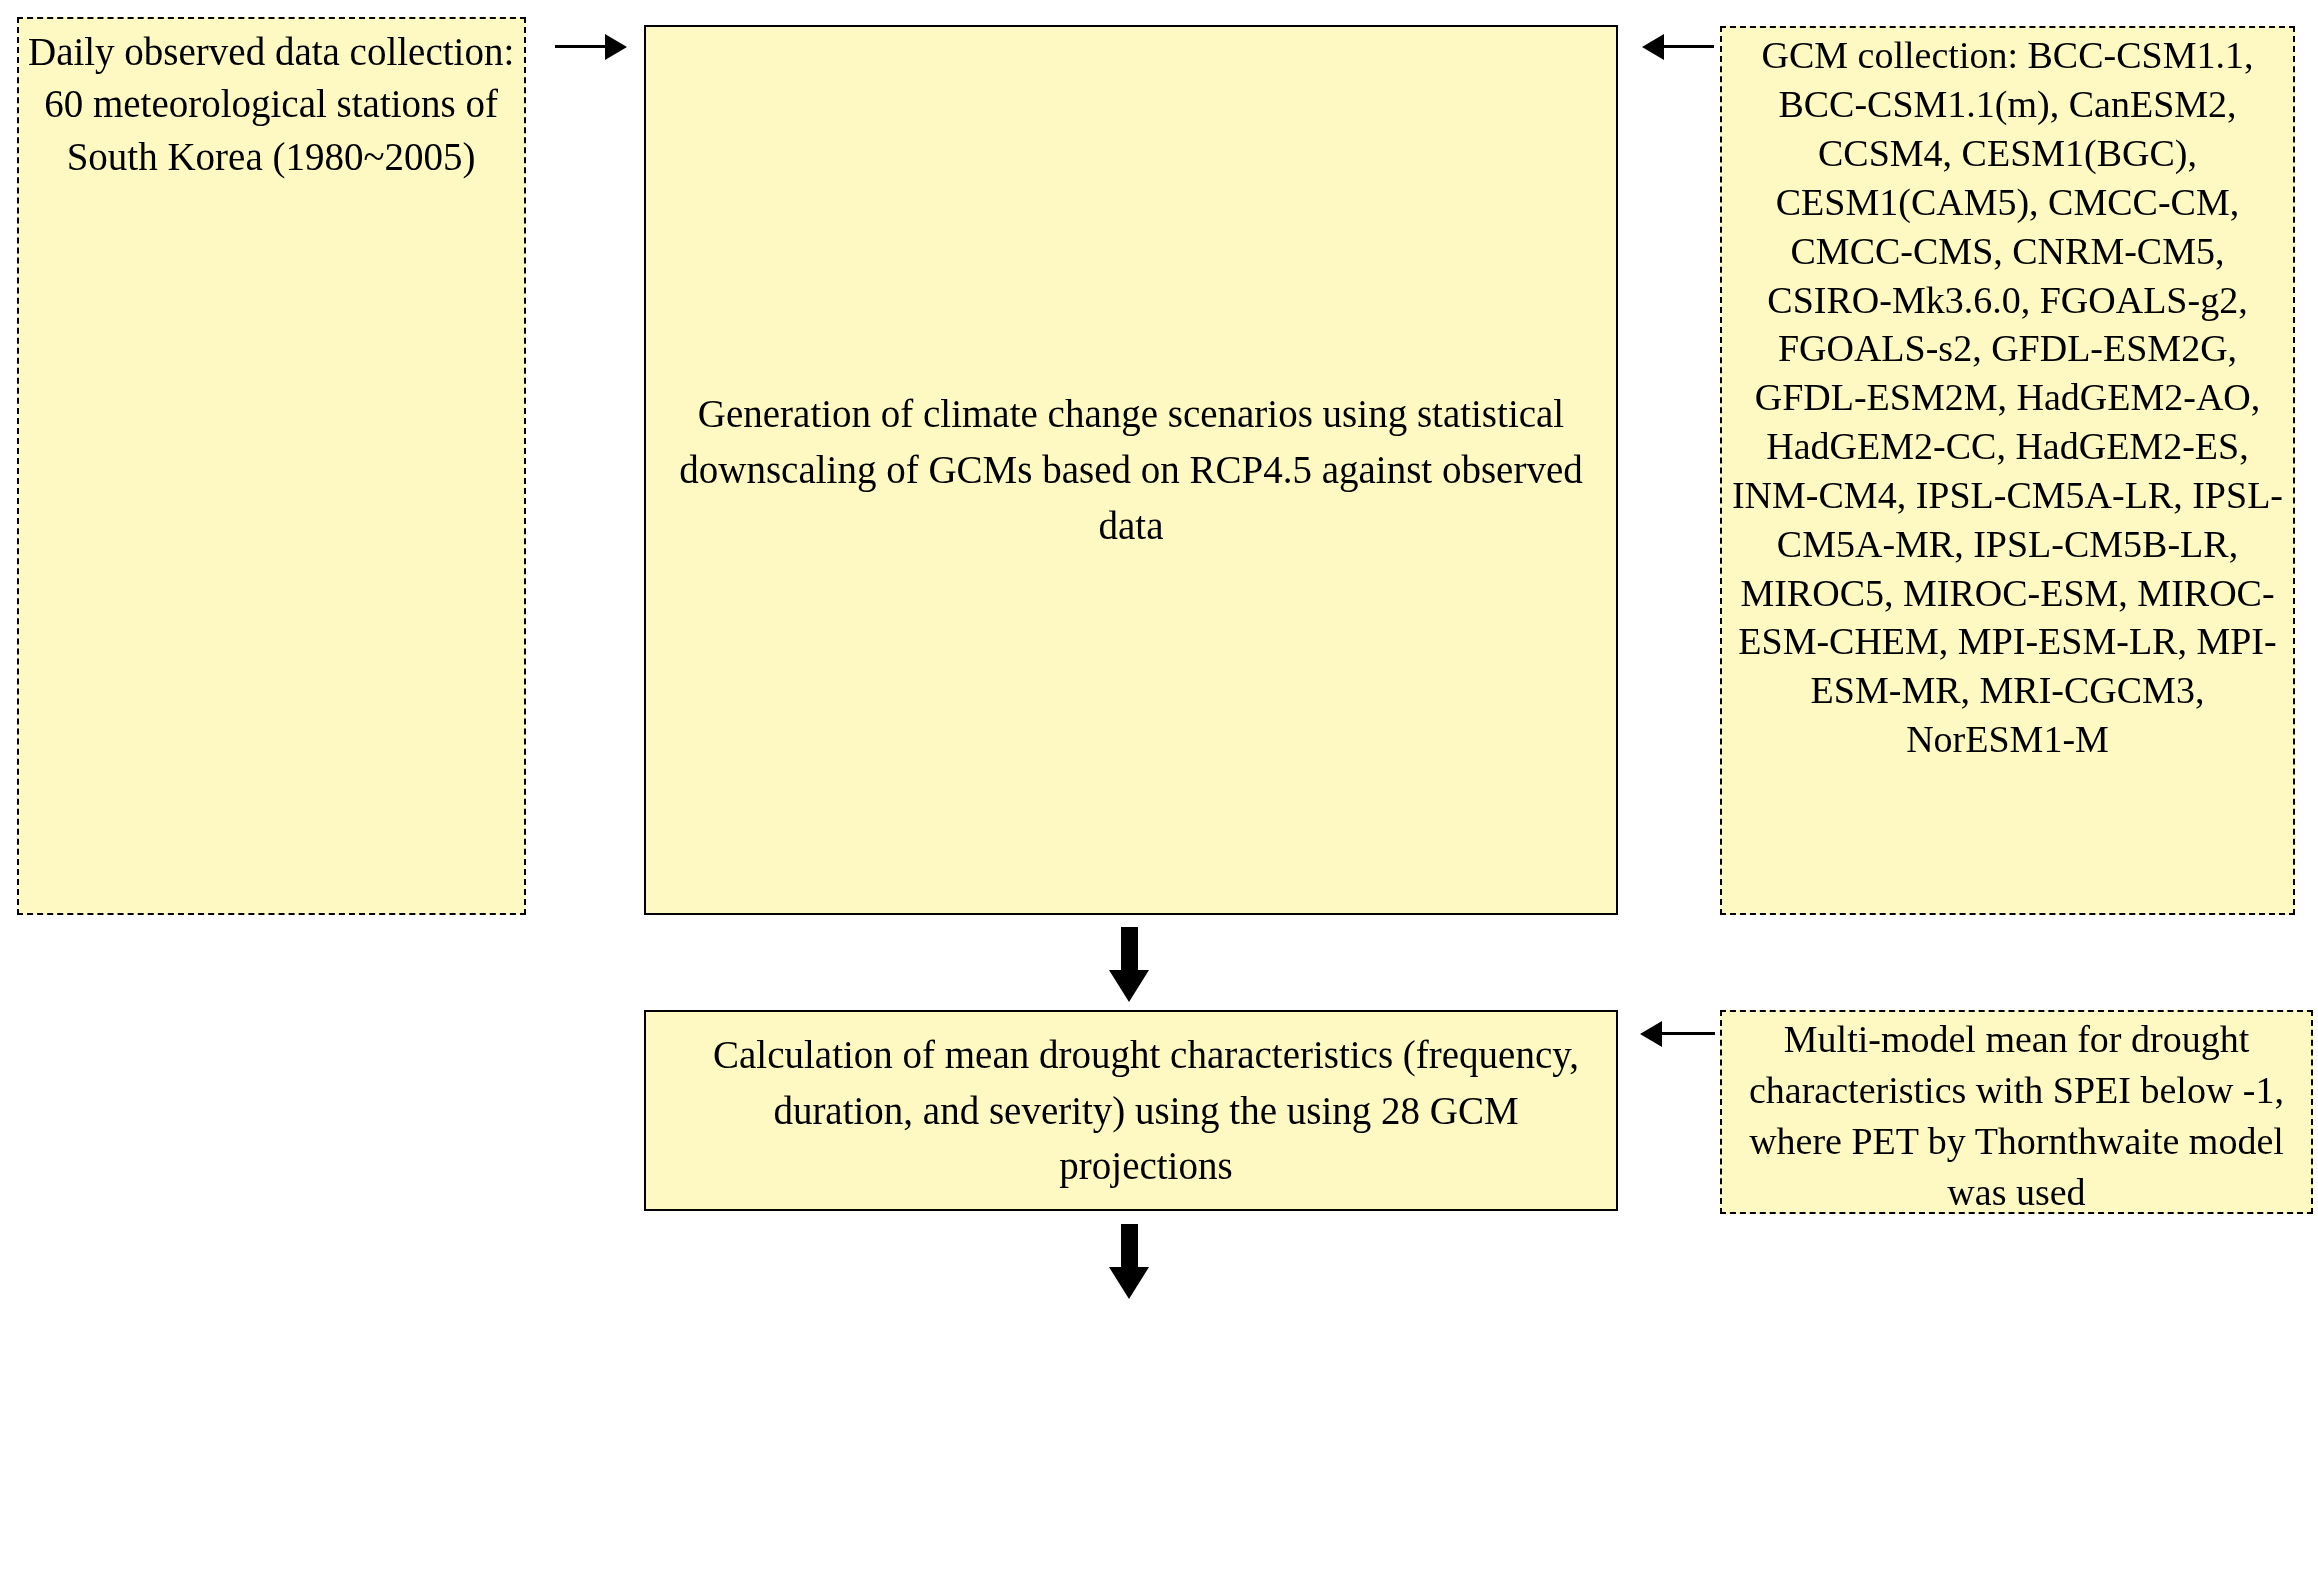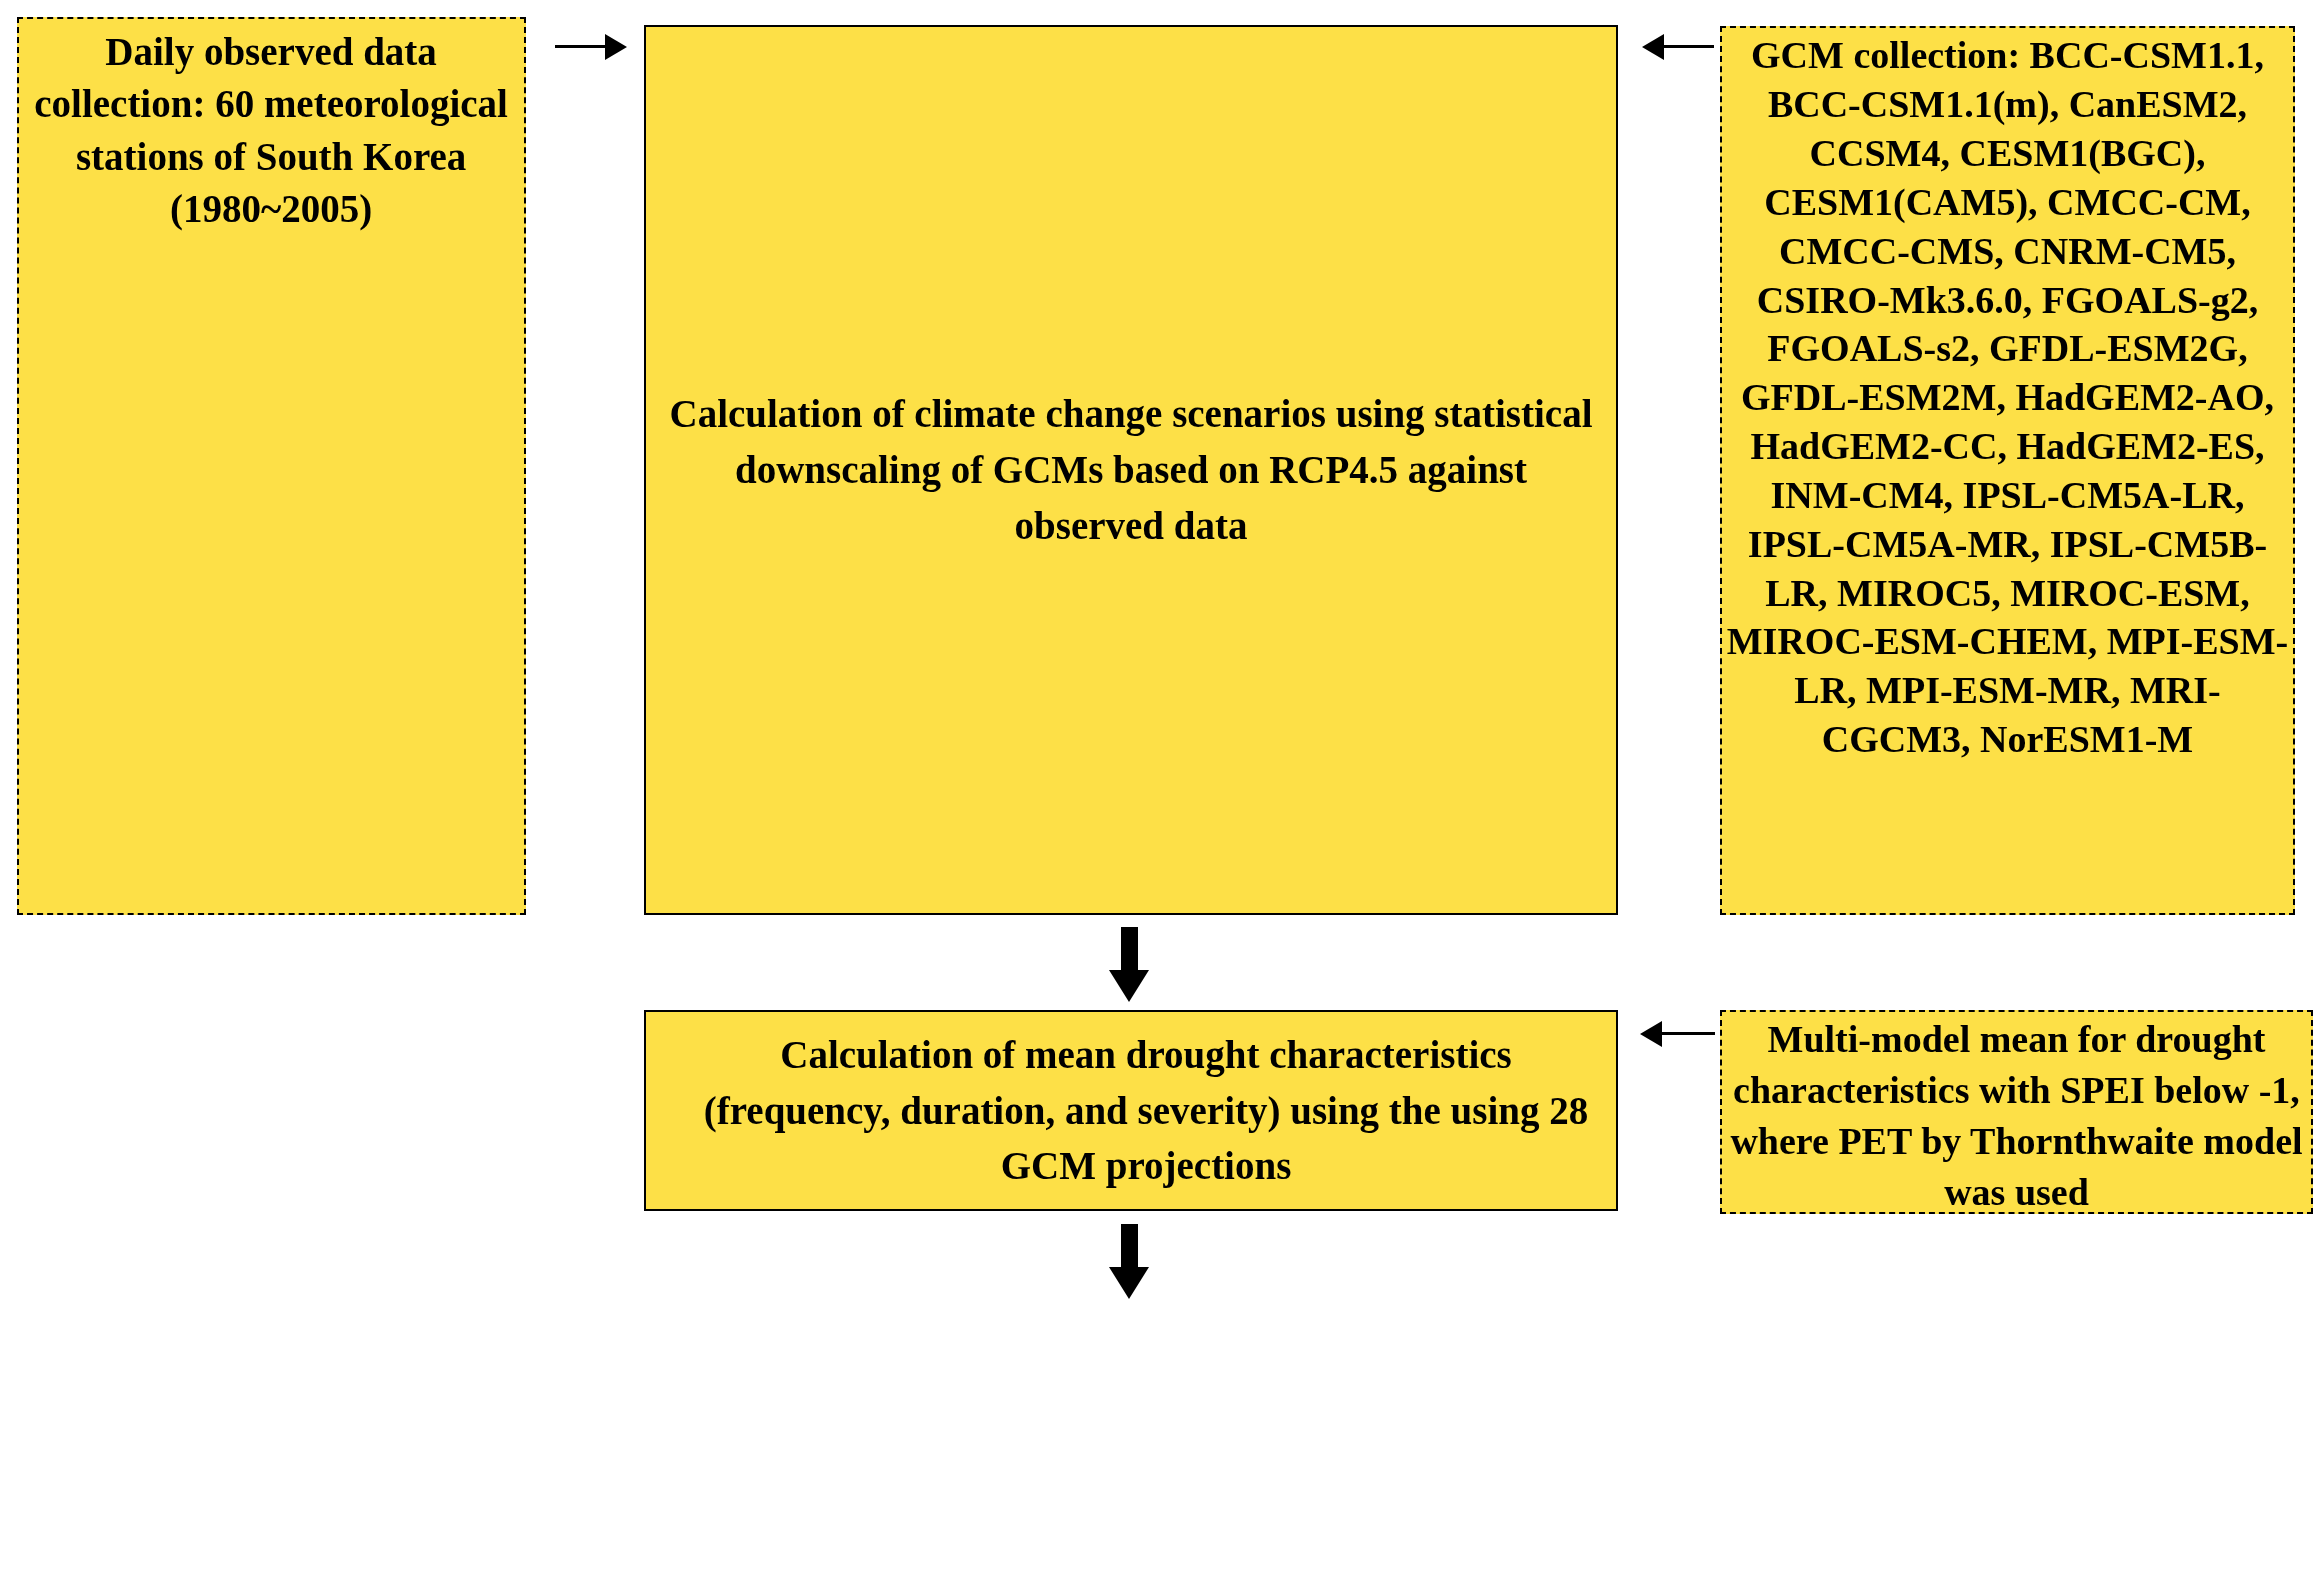--- a/index.html
+++ b/index.html
@@ -19,22 +19,21 @@
     overflow: hidden;
   }
 
   .box {
     position: absolute;
     box-sizing: border-box;
     display: flex;
     align-items: center;
     justify-content: flex-end;
     text-align: center;
-    background: #fde047;
-    font-weight: bold;
+    background: #fef9c3;
   }
   .box-solid {
     border: 2.3px solid #000000;
   }
   .box-dashed {
     border: 2.3px dashed #000000;
   }
   .box-text {
     display: block;
     width: 100%;
@@ -188,21 +187,21 @@
   <div class="box box-dashed" id="box-observed">
     <span class="box-text">Daily observed data collection: 60 meteorological stations of South Korea (1980~2005)</span>
   </div>
 
   <div class="arrow-h arrow-right" id="arrow-obs-to-scen">
     <span class="shaft"></span>
     <span class="head"></span>
   </div>
 
   <div class="box box-solid" id="box-scenarios">
-    <span class="box-text">Calculation of climate change scenarios using statistical downscaling of GCMs based on RCP4.5 against observed data</span>
+    <span class="box-text">Generation of climate change scenarios using statistical downscaling of GCMs based on RCP4.5 against observed data</span>
   </div>
 
   <div class="arrow-h arrow-left" id="arrow-gcm-to-scen">
     <span class="shaft"></span>
     <span class="head"></span>
   </div>
 
   <div class="box box-dashed" id="box-gcm">
     <span class="box-text">GCM collection: BCC-CSM1.1, BCC-CSM1.1(m), CanESM2, CCSM4, CESM1(BGC), CESM1(CAM5), CMCC-CM, CMCC-CMS, CNRM-CM5, CSIRO-Mk3.6.0, FGOALS-g2, FGOALS-s2, GFDL-ESM2G, GFDL-ESM2M, HadGEM2-AO, HadGEM2-CC, HadGEM2-ES, INM-CM4, IPSL-CM5A-LR, IPSL-CM5A-MR, IPSL-CM5B-LR, MIROC5, MIROC-ESM, MIROC-ESM-CHEM, MPI-ESM-LR, MPI-ESM-MR, MRI-CGCM3, NorESM1-M</span>
   </div>

